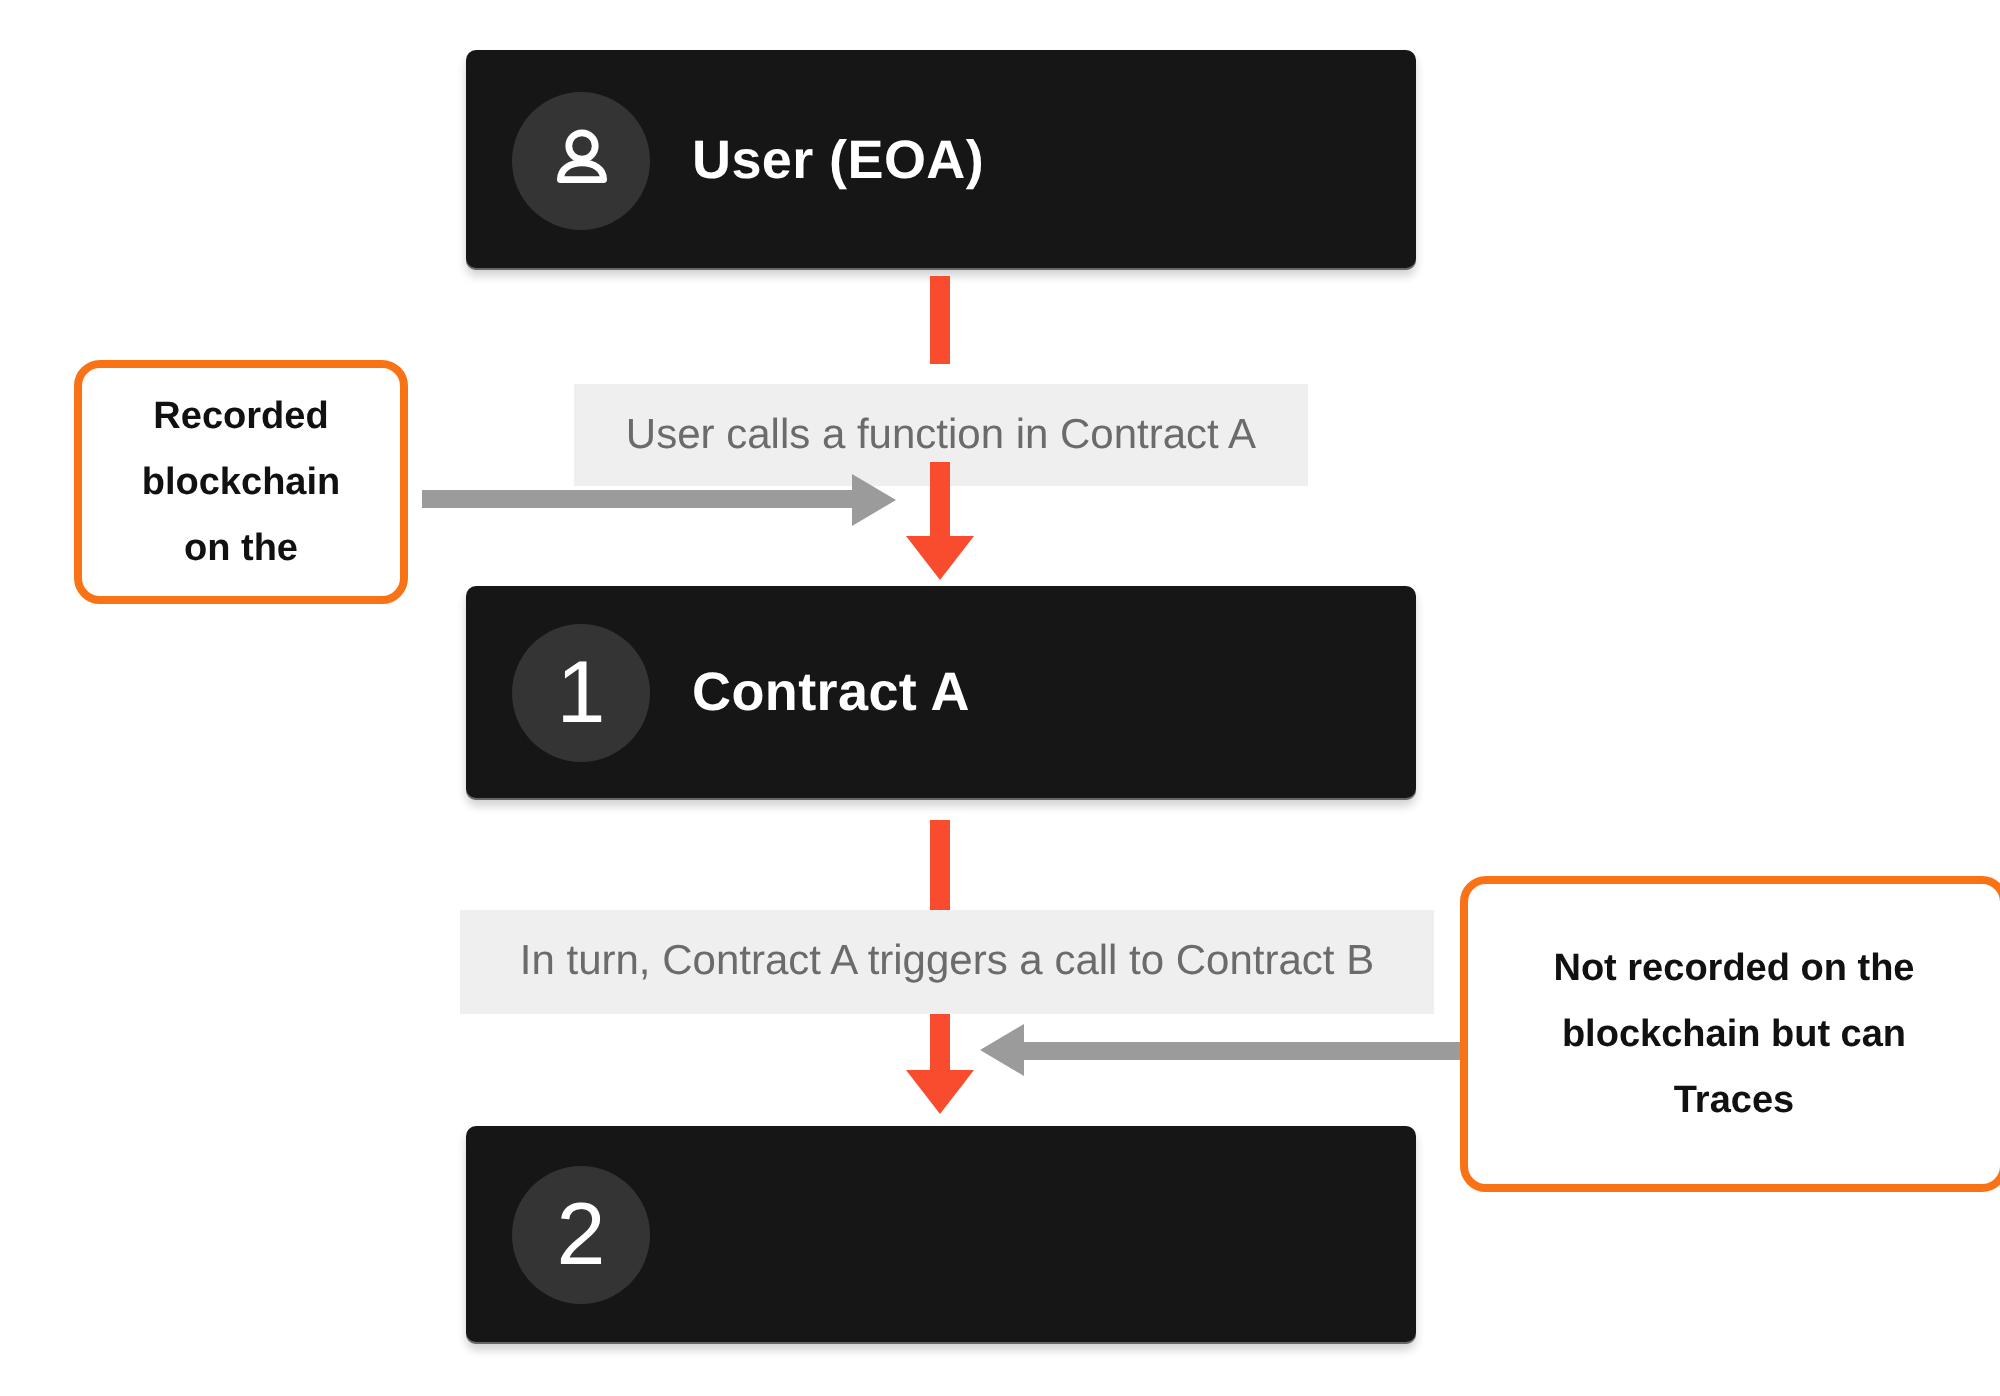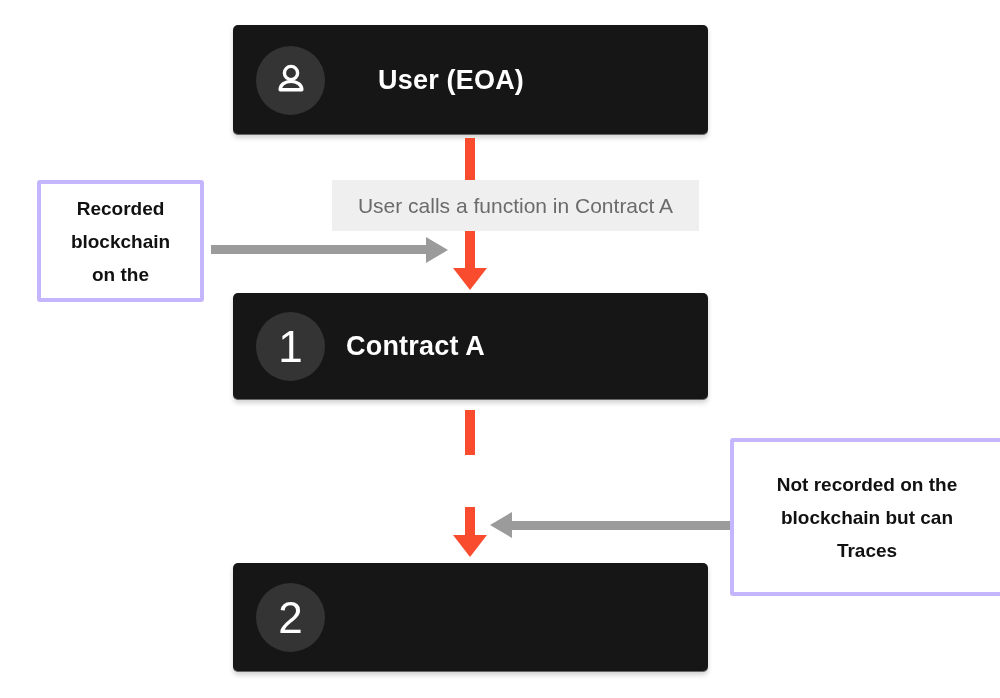--- a/index.html
+++ b/index.html
@@ -6,21 +6,21 @@
   .canvas{
     position:relative;width:1000px;height:698px;background:#ffffff;overflow:hidden;
     font-family:"Liberation Sans","DejaVu Sans",sans-serif;
   }
   
   .node{
     position:absolute;left:233px;width:475px;background:#161616;border-radius:5px;
     display:flex;align-items:center;padding-left:23px;box-sizing:border-box;
     box-shadow:inset 0 -1px 0 rgba(255,255,255,0.35), 0 3px 5px rgba(0,0,0,0.18);
   }
-  .node-user{top:25px;height:110px;gap:32px;}
+  .node-user{top:25px;height:110px;}
   .node-a{top:293px;height:107px;}
   .node-b{top:563px;height:109px;}
   .badge{
     width:69px;height:69px;border-radius:50%;background:#343434;flex:0 0 auto;
     display:flex;align-items:center;justify-content:center;
   }
   .badge-number{
     color:#ffffff;font-size:44px;font-weight:400;line-height:1;
   }
   .node-title{
@@ -37,25 +37,25 @@
     border-left:17px solid transparent;border-right:17px solid transparent;
     border-top:22px solid #f94c2f;
   }
   .head-a{left:453px;top:268px;}
   .head-b{left:453px;top:535px;}
   
   .edge-label{
     position:absolute;background:#efefef;color:#6b6b6b;font-size:21px;
     display:flex;align-items:center;justify-content:center;white-space:nowrap;
   }
-  .edge-label-1{left:287px;top:180px;width:367px;height:51px;margin-left:45px;}
+  .edge-label-1{left:287px;top:192px;width:367px;height:51px;}
   .edge-label-2{left:230px;top:455px;width:487px;height:52px;}
   
   .annotation{
-    position:absolute;background:#ffffff;border:4px solid #c4b5fd;border-radius:3px;
+    position:absolute;background:#ffffff;border:4px solid #f97316;border-radius:13px;
     box-sizing:border-box;color:#111111;font-weight:bold;text-align:center;
     display:flex;flex-direction:column;justify-content:center;
     font-size:19px;line-height:33px;
   }
   .ann-left{left:37px;top:180px;width:167px;height:122px;}
   .ann-right{left:730px;top:438px;width:274px;height:158px;}
   
   .gseg{position:absolute;height:9px;background:#9b9b9b;}
   .gseg-left{left:211px;top:245px;width:216px;}
   .gseg-right{left:511px;top:521px;width:219px;}
@@ -84,20 +84,21 @@
   <div class="ohead head-a"></div>
 
   <div class="node node-a">
     <div class="badge">
       <span class="badge-number">1</span>
     </div>
     <div class="node-title">Contract A</div>
   </div>
 
   <div class="oseg seg-b1"></div>
+  <div class="edge-label edge-label-2">In turn, Contract A triggers a call to Contract B</div>
   <div class="oseg seg-b2"></div>
   <div class="ohead head-b"></div>
 
   <div class="node node-b">
     <div class="badge">
       <span class="badge-number">2</span>
     </div>
   </div>
 
   <div class="annotation ann-left">

